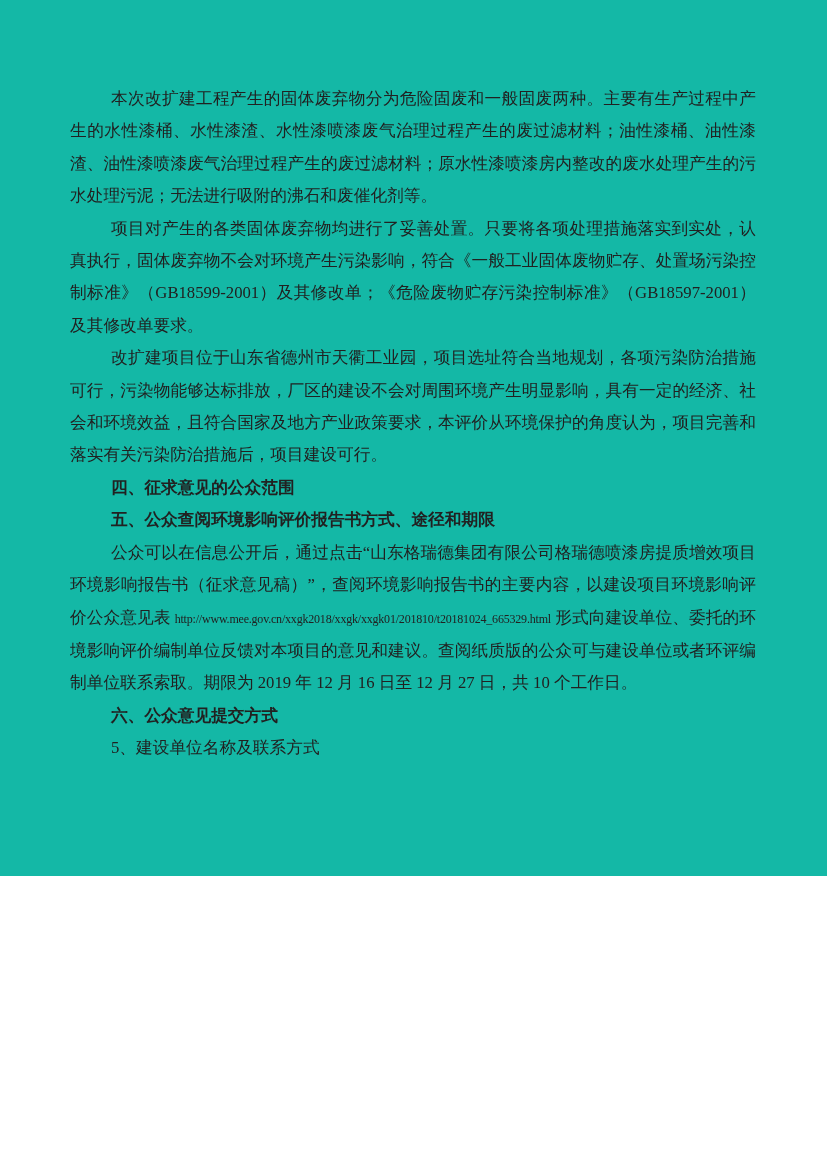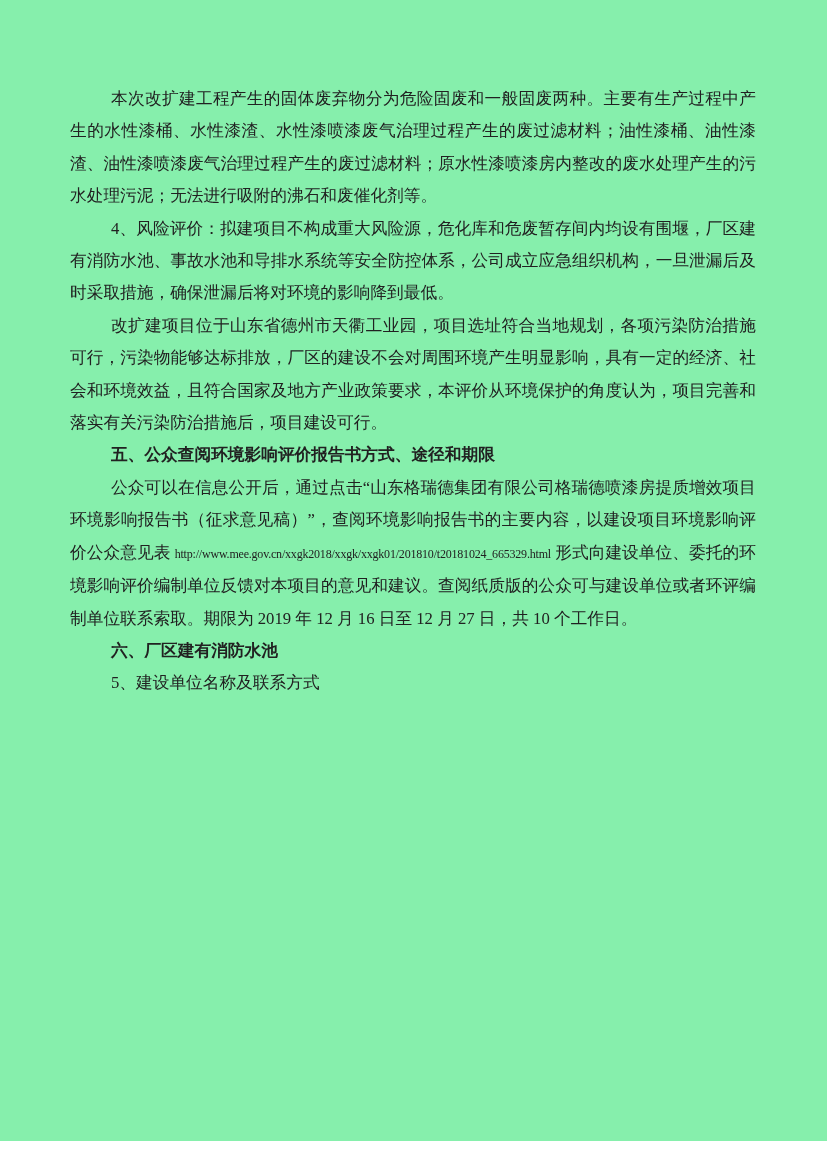--- a/index.html
+++ b/index.html
@@ -3,22 +3,22 @@
 <meta charset="utf-8">
 <style>
   html, body {
     margin: 0;
     padding: 0;
     background: #ffffff;
   }
   .page {
     position: relative;
     width: 827px;
-    height: 1141px;
-    background: #86efac;
+    height: 876px;
+    background: #14b8a6;
     overflow: hidden;
     font-family: "Liberation Serif", "DejaVu Serif", serif;
     color: #212121;
   }
   .doc {
     position: absolute;
     left: 70px;
     top: 83px;
     width: 686px;
   }
@@ -40,20 +40,21 @@
     font-size: 12px;
     letter-spacing: -0.2px;
   }
 </style>
 </head>
 <body>
 
 <div class="page">
   <div class="doc">
     <p class="para">本次改扩建工程产生的固体废弃物分为危险固废和一般固废两种。主要有生产过程中产生的水性漆桶、水性漆渣、水性漆喷漆废气治理过程产生的废过滤材料；油性漆桶、油性漆渣、油性漆喷漆废气治理过程产生的废过滤材料；原水性漆喷漆房内整改的废水处理产生的污水处理污泥；无法进行吸附的沸石和废催化剂等。</p>
-    <p class="para">4、风险评价：拟建项目不构成重大风险源，危化库和危废暂存间内均设有围堰，厂区建有消防水池、事故水池和导排水系统等安全防控体系，公司成立应急组织机构，一旦泄漏后及时采取措施，确保泄漏后将对环境的影响降到最低。</p>
+    <p class="para">项目对产生的各类固体废弃物均进行了妥善处置。只要将各项处理措施落实到实处，认真执行，固体废弃物不会对环境产生污染影响，符合《一般工业固体废物贮存、处置场污染控制标准》（GB18599-2001）及其修改单；《危险废物贮存污染控制标准》（GB18597-2001）及其修改单要求。</p>
     <p class="para">改扩建项目位于山东省德州市天衢工业园，项目选址符合当地规划，各项污染防治措施可行，污染物能够达标排放，厂区的建设不会对周围环境产生明显影响，具有一定的经济、社会和环境效益，且符合国家及地方产业政策要求，本评价从环境保护的角度认为，项目完善和落实有关污染防治措施后，项目建设可行。</p>
+    <p class="para heading">四、征求意见的公众范围</p>
     <p class="para heading">五、公众查阅环境影响评价报告书方式、途径和期限</p>
     <p class="para"><span>公众可以在信息公开后，通过点击“山东格瑞德集团有限公司格瑞德喷漆房提质增效项目环境影响报告书（征求意见稿）”，查阅环境影响报告书的主要内容，以建设项目环境影响评价公众意见表 </span><span class="url">http://www.mee.gov.cn/xxgk2018/xxgk/xxgk01/201810/t20181024_665329.html</span><span> 形式向建设单位、委托的环境影响评价编制单位反馈对本项目的意见和建议。查阅纸质版的公众可与建设单位或者环评编制单位联系索取。期限为 2019 年 12 月 16 日至 12 月 27 日，共 10 个工作日。</span></p>
-    <p class="para heading">六、厂区建有消防水池</p>
+    <p class="para heading">六、公众意见提交方式</p>
     <p class="para">5、建设单位名称及联系方式</p>
   </div>
 </div>
 
 </body></html>

